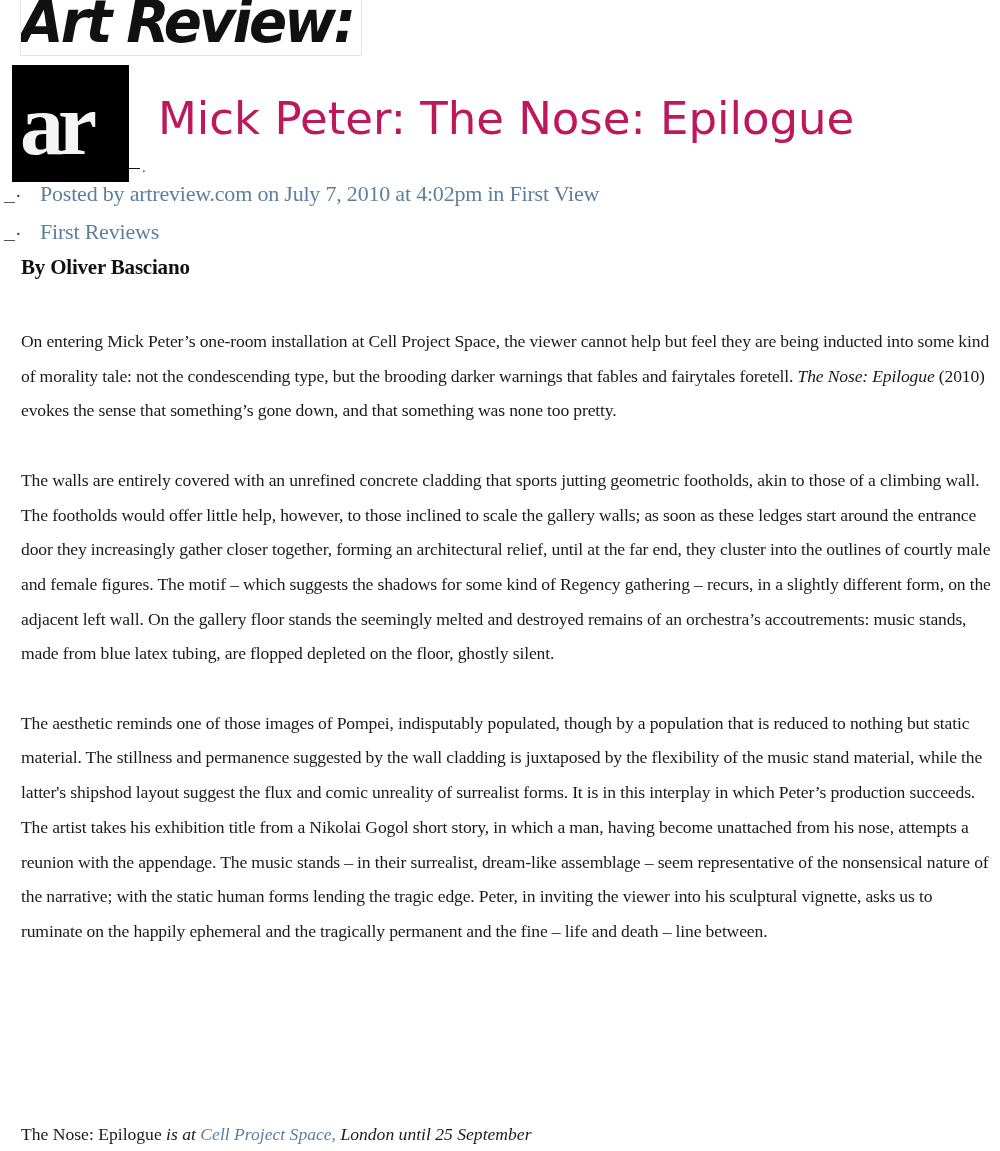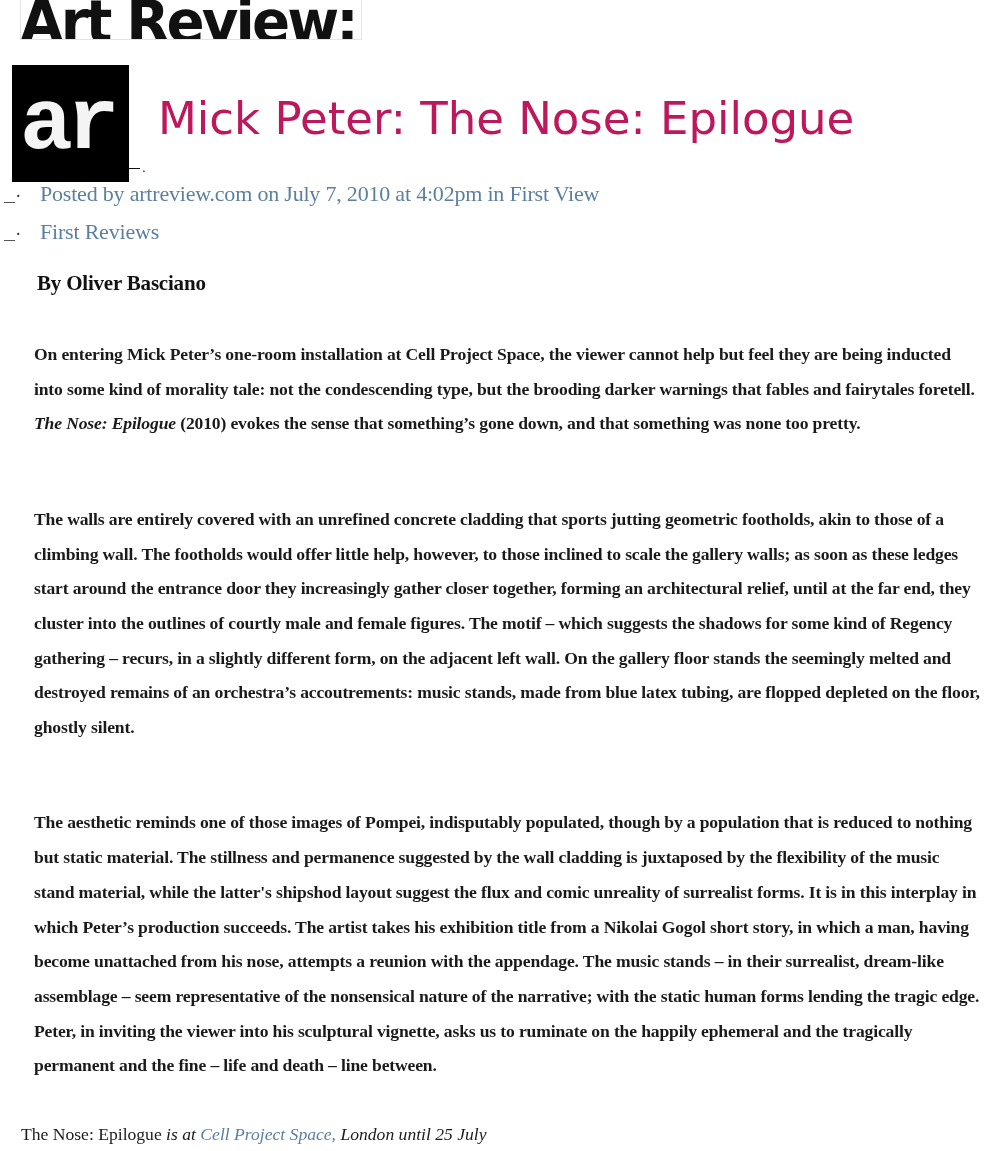--- a/index.html
+++ b/index.html
@@ -1,36 +1,36 @@
 <!DOCTYPE html>
 <html><head>
   <meta charset="utf-8">
   <style>
     html, body { margin: 0; padding: 0; background: #ffffff; }
     body {
       width: 1000px; height: 1151px; position: relative; overflow: hidden;
       font-family: "Liberation Serif", "DejaVu Serif", serif; color: #111111;
     }
     .masthead {
-      position: absolute; left: 20px; top: 0px; width: 342px; height: 40px;
-      border: 1px solid #e4e4e4; border-top: none; box-sizing: border-box; overflow: hidden;
+      position: absolute; left: 20px; top: 0px; width: 342px; height: 56px;
+      border: 1px solid #e4e4e4; border-top: none; box-sizing: border-box; overflow: hidden; font-style: italic;
     }
     .masthead-text {
       position: absolute; left: -1px; top: -12px;
       font-family: "DejaVu Sans", sans-serif; font-weight: bold;
       font-size: 58px; letter-spacing: -3px; color: #111111;
       transform: scaleX(0.97); transform-origin: left top; white-space: nowrap;
     }
     .ar-logo {
       position: absolute; left: 12px; top: 65px; width: 117px; height: 117px;
       background: #000000;
     }
     .ar-logo-text {
       position: absolute; left: 8px; top: 16px;
-      font-family: Liberation Mono, monospace; font-weight: bold;
+      font-family: Liberation Serif, serif; font-weight: bold;
       font-size: 88px; color: #f4f4f4; letter-spacing: -6px; line-height: 1;
     }
     .logo-marker {
       position: absolute; left: 128px; top: 161px;
       font-family: "DejaVu Sans", sans-serif; font-size: 12px; color: #111;
     }
     .logo-marker .dash { display:inline-block; width:12px; height:1px; background:#111; vertical-align: middle; margin-right:2px; }
     .page-title {
       position: absolute; left: 146px; top: 84px; margin: 12px;
       font-family: "DejaVu Sans", sans-serif; font-weight: normal;
@@ -43,30 +43,30 @@
       position: absolute; left: 4px; top: 0;
       font-family: "Liberation Serif", serif; font-size: 18px; color: #333;
     }
     .meta-bullet .dash { display:inline-block; width:11px; height:1px; background:#555; vertical-align: -6px; margin-right: 1px; }
     .meta-link {
       position: absolute; left: 40px; top: 0;
       font-family: "Liberation Serif", serif; font-weight: normal;
       font-size: 22px; color: #5b7fa0; text-decoration: none; letter-spacing: -0.2px;
     }
     .byline {
-      position: absolute; left: 21px; top: 255px; margin: 16px;
+      position: absolute; left: 21px; top: 255px; margin: 0;
       font-family: "Liberation Serif", serif; font-weight: bold; font-size: 21px; color: #111;
       letter-spacing: -0.2px;
     }
     .article {
       position: absolute; left: 21px; top: 324px; width: 975px;
       font-family: "Liberation Serif", serif; font-size: 17.6px; line-height: 34.7px;
       color: #1a1a1a; letter-spacing: -0.15px;
     }
-    .article p { margin: 13px; font-weight: bold; }
+    .article p { margin: 0; }
     .article .gap { height: 34.7px; }
     .article em { font-style: italic; }
     .footer-line {
       position: absolute; left: 21px; top: 1124px;
       font-family: "Liberation Serif", serif; font-size: 17.6px; color: #1a1a1a; white-space: nowrap;
     }
     .footer-line em { }
     .footer-link { color: #5b7fa0; font-weight: normal; font-style: italic; text-decoration: none; }
   </style>
 </head>
@@ -97,14 +97,14 @@
 
 <div class="article">
   <p><span>On entering Mick Peter’s one-room installation at Cell Project Space, the viewer cannot help but feel they are being inducted into some kind of morality tale: not the condescending type, but the brooding darker warnings that fables and fairytales foretell. </span><em>The Nose: Epilogue</em><span> (2010) evokes the sense that something’s gone down, and that something was none too pretty.</span></p>
   <div class="gap"></div>
   <p>The walls are entirely covered with an unrefined concrete cladding that sports jutting geometric footholds, akin to those of a climbing wall. The footholds would offer little help, however, to those inclined to scale the gallery walls; as soon as these ledges start around the entrance door they increasingly gather closer together, forming an architectural relief, until at the far end, they cluster into the outlines of courtly male and female figures. The motif – which suggests the shadows for some kind of Regency gathering – recurs, in a slightly different form, on the adjacent left wall. On the gallery floor stands the seemingly melted and destroyed remains of an orchestra’s accoutrements: music stands, made from blue latex tubing, are flopped depleted on the floor, ghostly silent.</p>
   <div class="gap"></div>
   <p>The aesthetic reminds one of those images of Pompei, indisputably populated, though by a population that is reduced to nothing but static material. The stillness and permanence suggested by the wall cladding is juxtaposed by the flexibility of the music stand material, while the latter's shipshod layout suggest the flux and comic unreality of surrealist forms. It is in this interplay in which Peter’s production succeeds. The artist takes his exhibition title from a Nikolai Gogol short story, in which a man, having become unattached from his nose, attempts a reunion with the appendage. The music stands – in their surrealist, dream-like assemblage – seem representative of the nonsensical nature of the narrative; with the static human forms lending the tragic edge. Peter, in inviting the viewer into his sculptural vignette, asks us to ruminate on the happily ephemeral and the tragically permanent and the fine – life and death – line between.</p>
 </div>
 
 <div class="footer-line">
-  <span>The Nose: Epilogue</span><em> is at </em><a class="footer-link" href="#">Cell Project Space</a><a class="footer-link" href="#">,</a><em> London until 25 July</em>
+  <span>The Nose: Epilogue</span><em> is at </em><a class="footer-link" href="#">Cell Project Space</a><a class="footer-link" href="#">,</a><em> London until 25 September</em>
 </div>
 
 </body></html>

